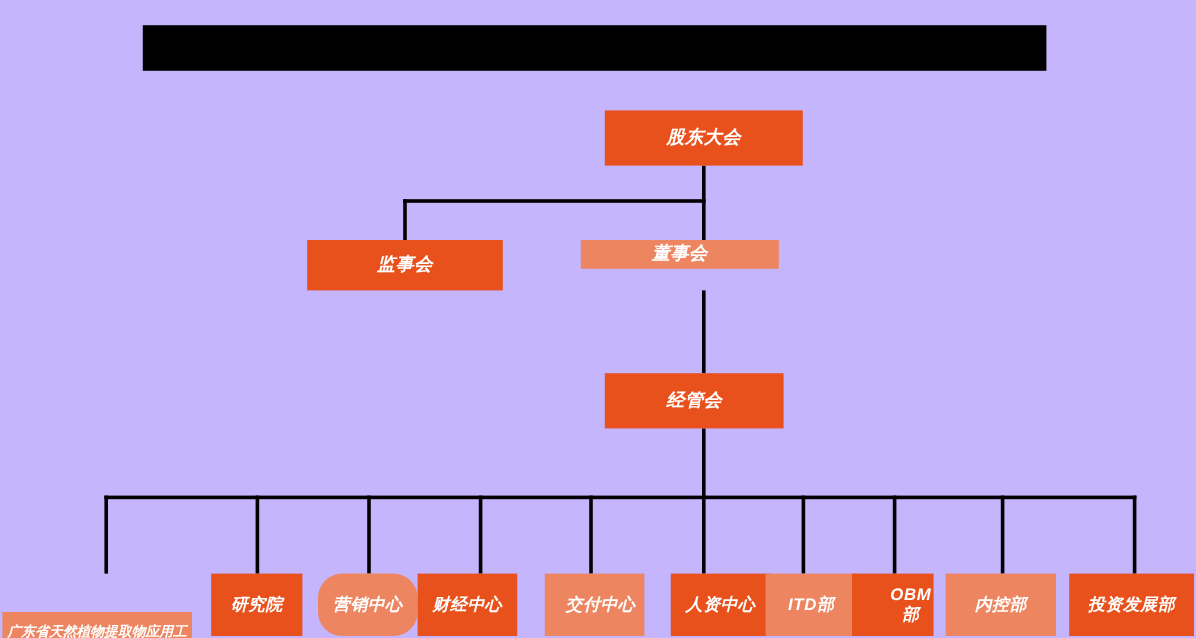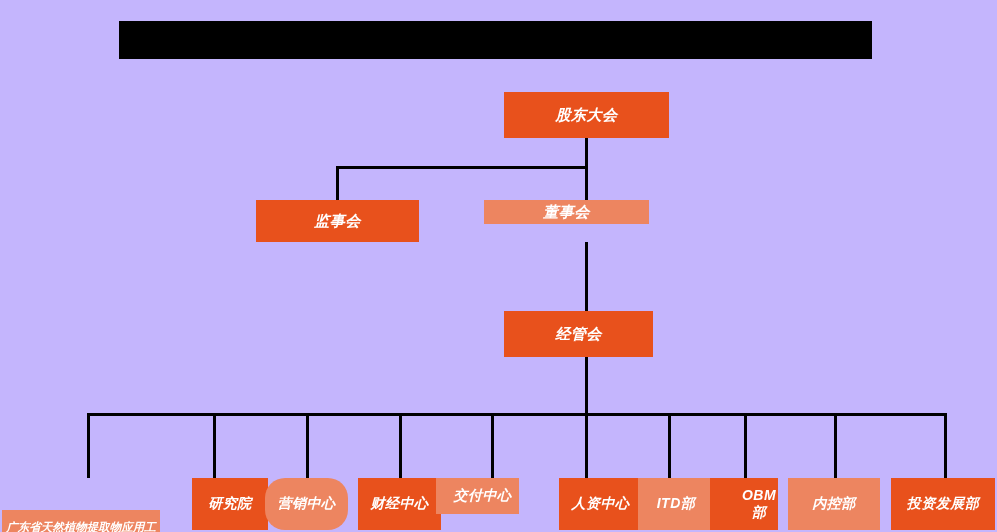--- a/index.html
+++ b/index.html
@@ -110,33 +110,33 @@
   </div>
 
   <div class="node dark lvl-mid" style="left:504px; top:311px; width:149px; height:46px;">
     <span class="label">经管会</span>
   </div>
 
   <div class="node light lvl-leaf small-text" style="left:2px; top:478px; width:158px; height:52px;margin-top:32px;">
     <span class="label">广东省天然植物提取物应用工程技术研究中心</span>
   </div>
 
-  <div class="node dark lvl-leaf" style="left:192px; top:478px; width:76px; height:52px;">
+  <div class="node dark lvl-leaf" style="left:176px; top:478px; width:76px; height:52px;">
     <span class="label">研究院</span>
   </div>
 
   <div class="node light lvl-leaf" style="left:265px; top:478px; width:83px; height:52px;border-radius:20px;">
     <span class="label">营销中心</span>
   </div>
 
-  <div class="node dark lvl-leaf" style="left:358px; top:478px; width:83px; height:52px;">
+  <div class="node dark lvl-leaf" style="left:348px; top:478px; width:83px; height:52px;">
     <span class="label">财经中心</span>
   </div>
 
-  <div class="node light lvl-leaf" style="left:436px; top:478px; width:83px; height:36px;padding-left:10px;">
+  <div class="node light lvl-leaf" style="left:454px; top:478px; width:83px; height:52px;padding-left:10px;">
     <span class="label">交付中心</span>
   </div>
 
   <div class="node dark lvl-leaf" style="left:543px; top:478px; width:83px; height:52px;margin-left:16px;">
     <span class="label">人资中心</span>
   </div>
 
   <div class="node light lvl-leaf" style="left:638px; top:478px; width:76px; height:52px;justify-content:center;">
     <span class="label">ITD部</span>
   </div>

